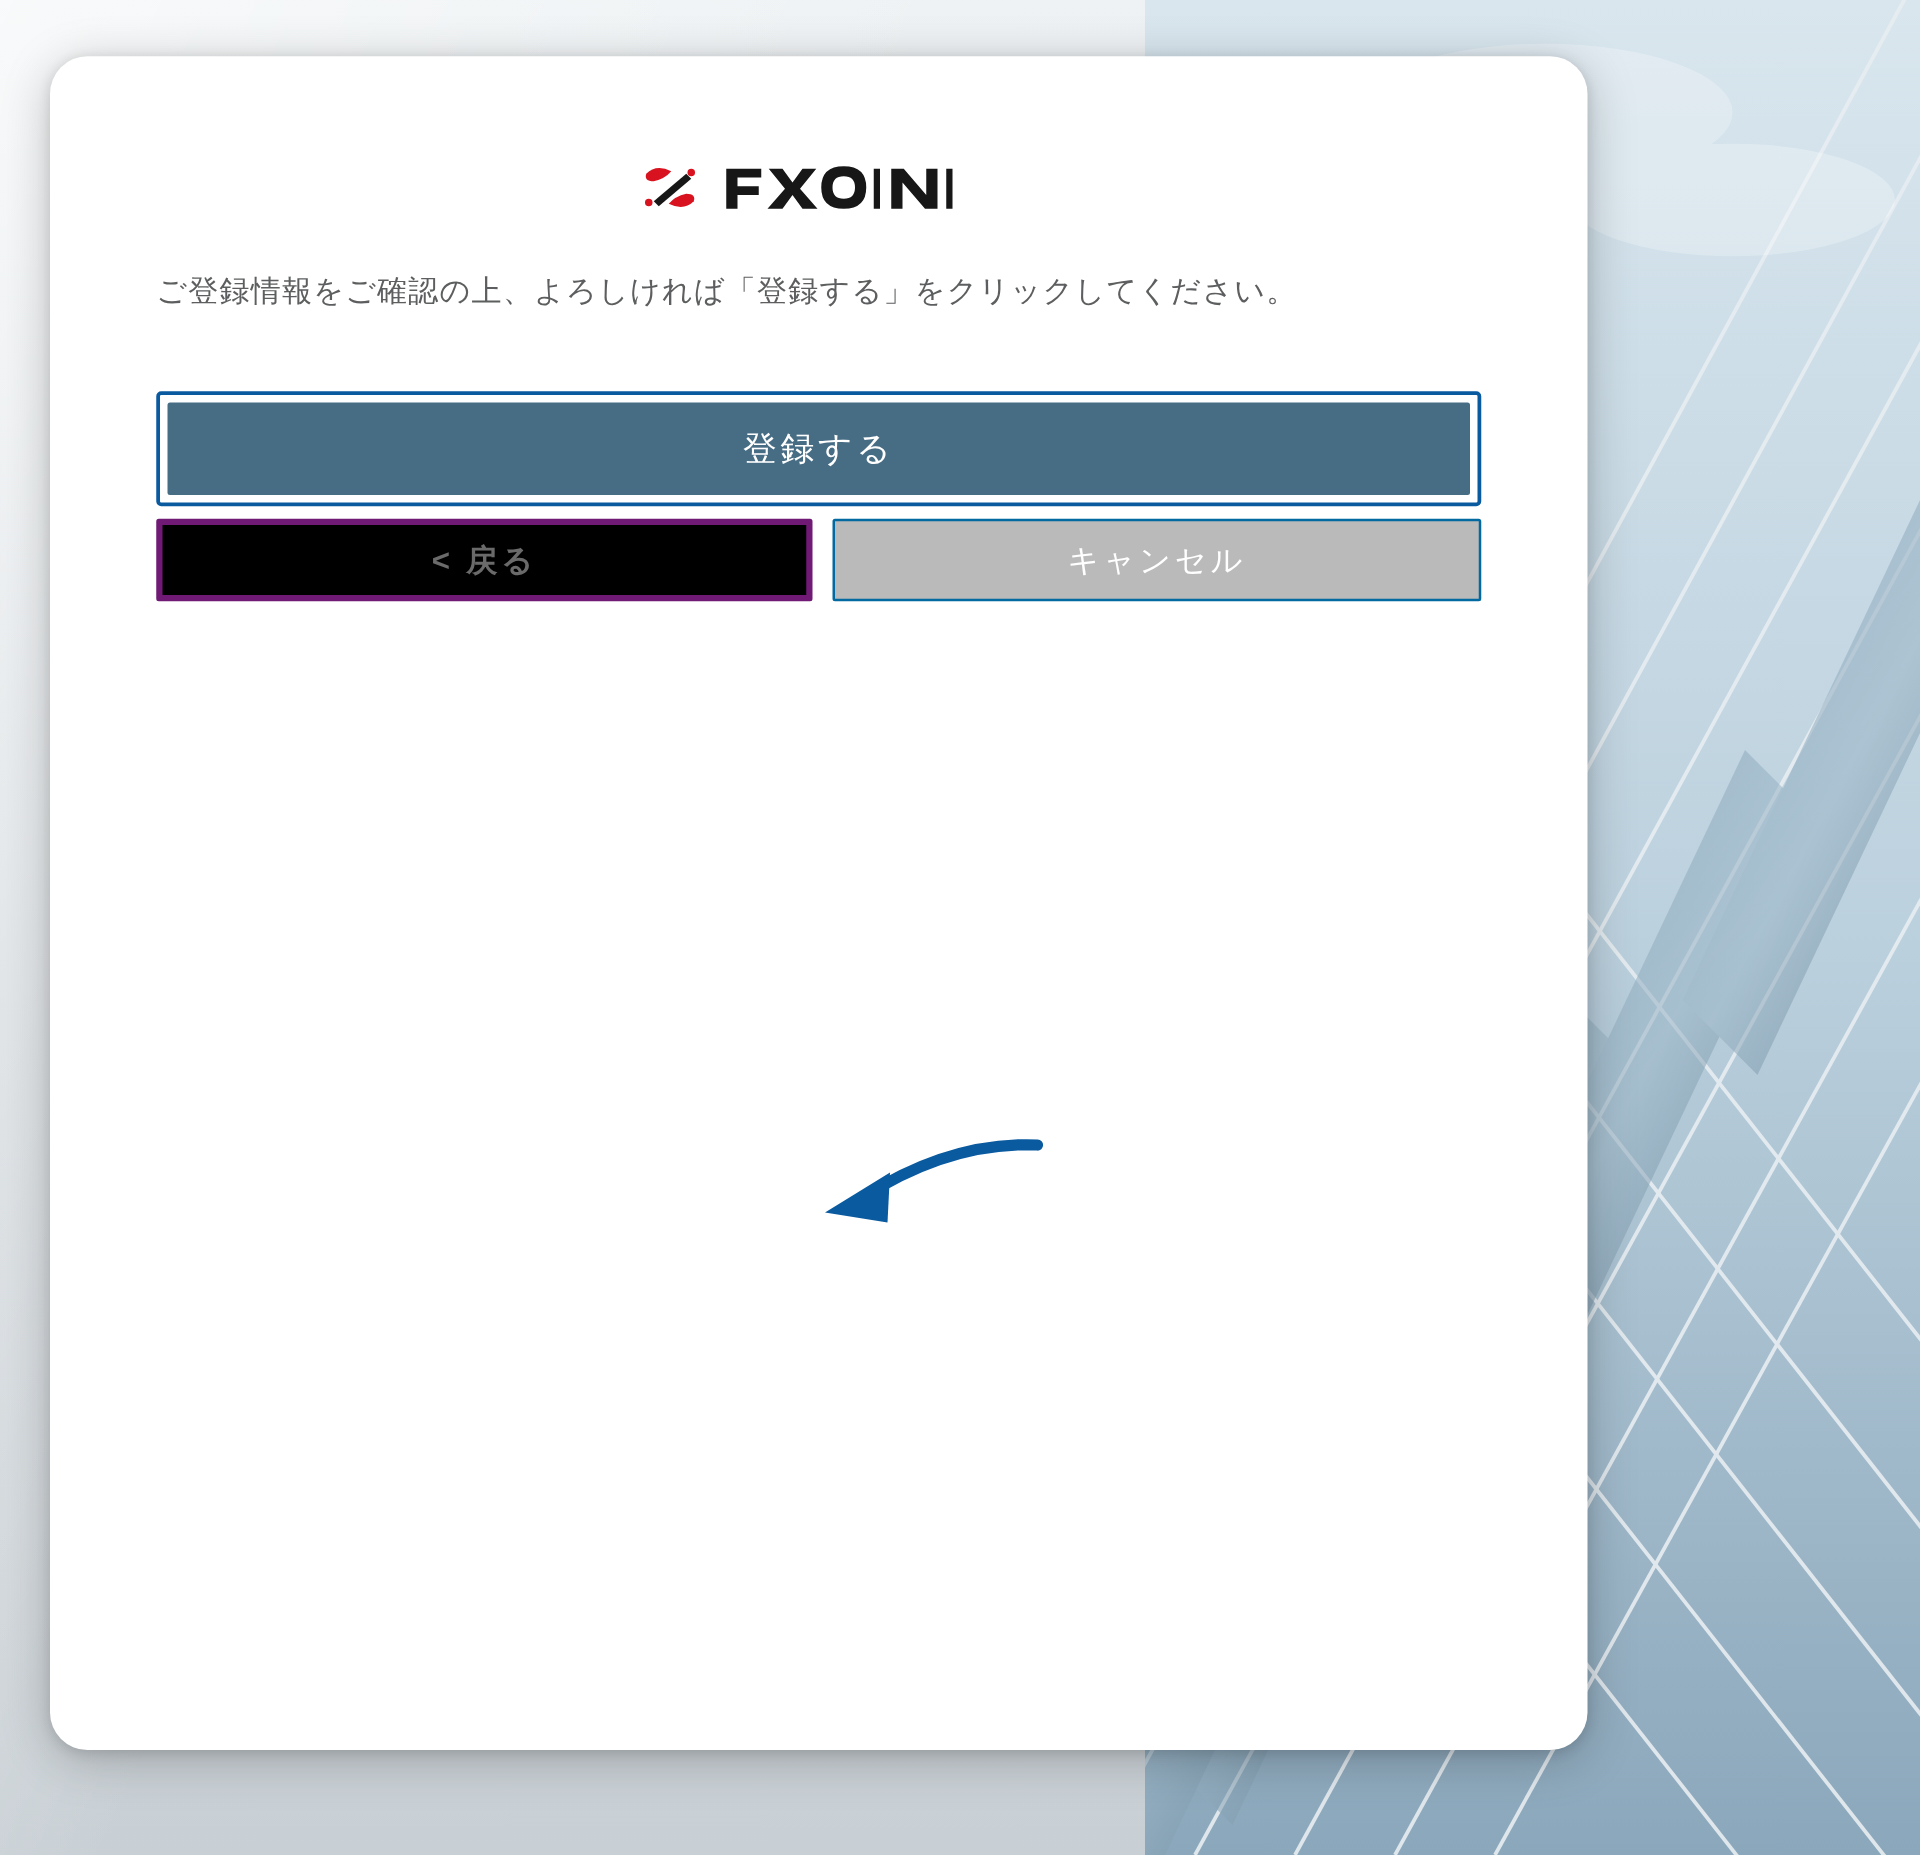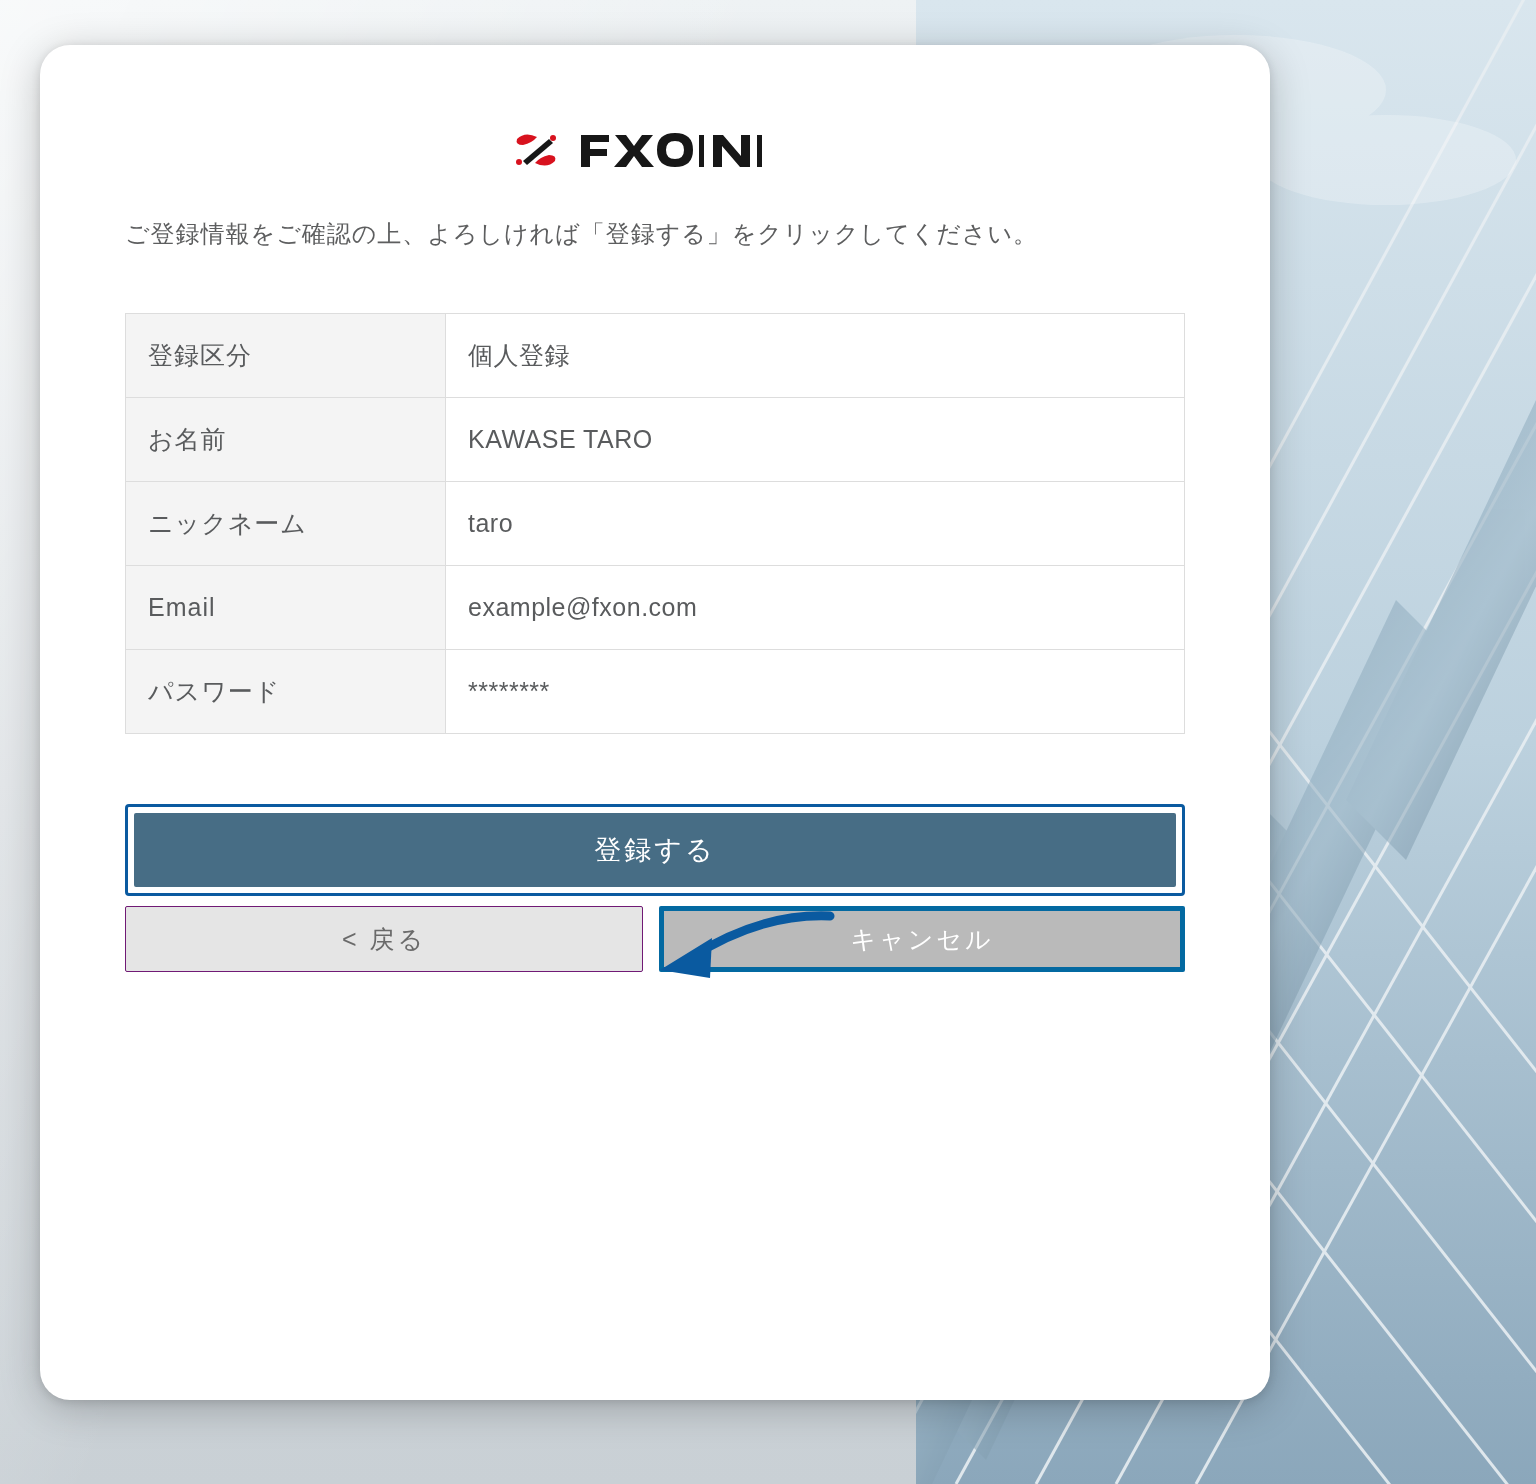--- a/index.html
+++ b/index.html
@@ -130,27 +130,28 @@
     height: 66px;
     font-size: 25px;
     border-radius: 2px;
     letter-spacing: 3px;
     cursor: pointer;
     display: flex;
     align-items: center;
     justify-content: center;
   }
   .btn-secondary {
-    background: #e5e5e5;
-    border: 1px solid #701a75;
+    background: #000000;
+    border: 5px solid #701a75;
     color: #6a6a6a;
+    font-weight: bold;
   }
   .btn-muted {
     background: #bababa;
-    border: 5px solid #0369a1;
+    border: 2px solid #0369a1;
     color: #ffffff;
   }
 </style>
 </head>
 <body>
 
 <div class="bg"></div>
 
 <div class="bg-right">
   <svg viewBox="0 0 620 1484" preserveAspectRatio="xMidYMid slice">
@@ -222,44 +223,20 @@
         <path d="M198 10 h10 l18 21 v-21 h9 v32 h-10 l-18 -21 v21 h-9 z"></path>
 
         <rect x="242" y="10" width="5" height="32"></rect>
       </g>
     </svg>
   </div>
 
 
   <p class="instructions">ご登録情報をご確認の上、よろしければ「登録する」をクリックしてください。</p>
 
-  <table class="details">
-    <tbody>
-        <tr>
-      <th>登録区分</th>
-      <td>個人登録</td>
-    </tr>
-    <tr>
-      <th>お名前</th>
-      <td>KAWASE TARO</td>
-    </tr>
-    <tr>
-      <th>ニックネーム</th>
-      <td>taro</td>
-    </tr>
-    <tr>
-      <th>Email</th>
-      <td>example@fxon.com</td>
-    </tr>
-    <tr>
-      <th>パスワード</th>
-      <td>********</td>
-    </tr>
-  </tbody>
-    </table>
 
   <div class="arrow-wrap">
     <svg width="220" height="90" viewBox="0 0 220 90">
       <path d="M210 8 Q140 5 70 50" fill="none" stroke="#0a5aa0" stroke-width="9" stroke-linecap="round"></path>
       <polygon points="40,62 92,30 90,70" fill="#0a5aa0"></polygon>
     </svg>
   </div>
 
   <div class="btn-primary-wrap">
     <button class="btn-primary">登録する</button>

